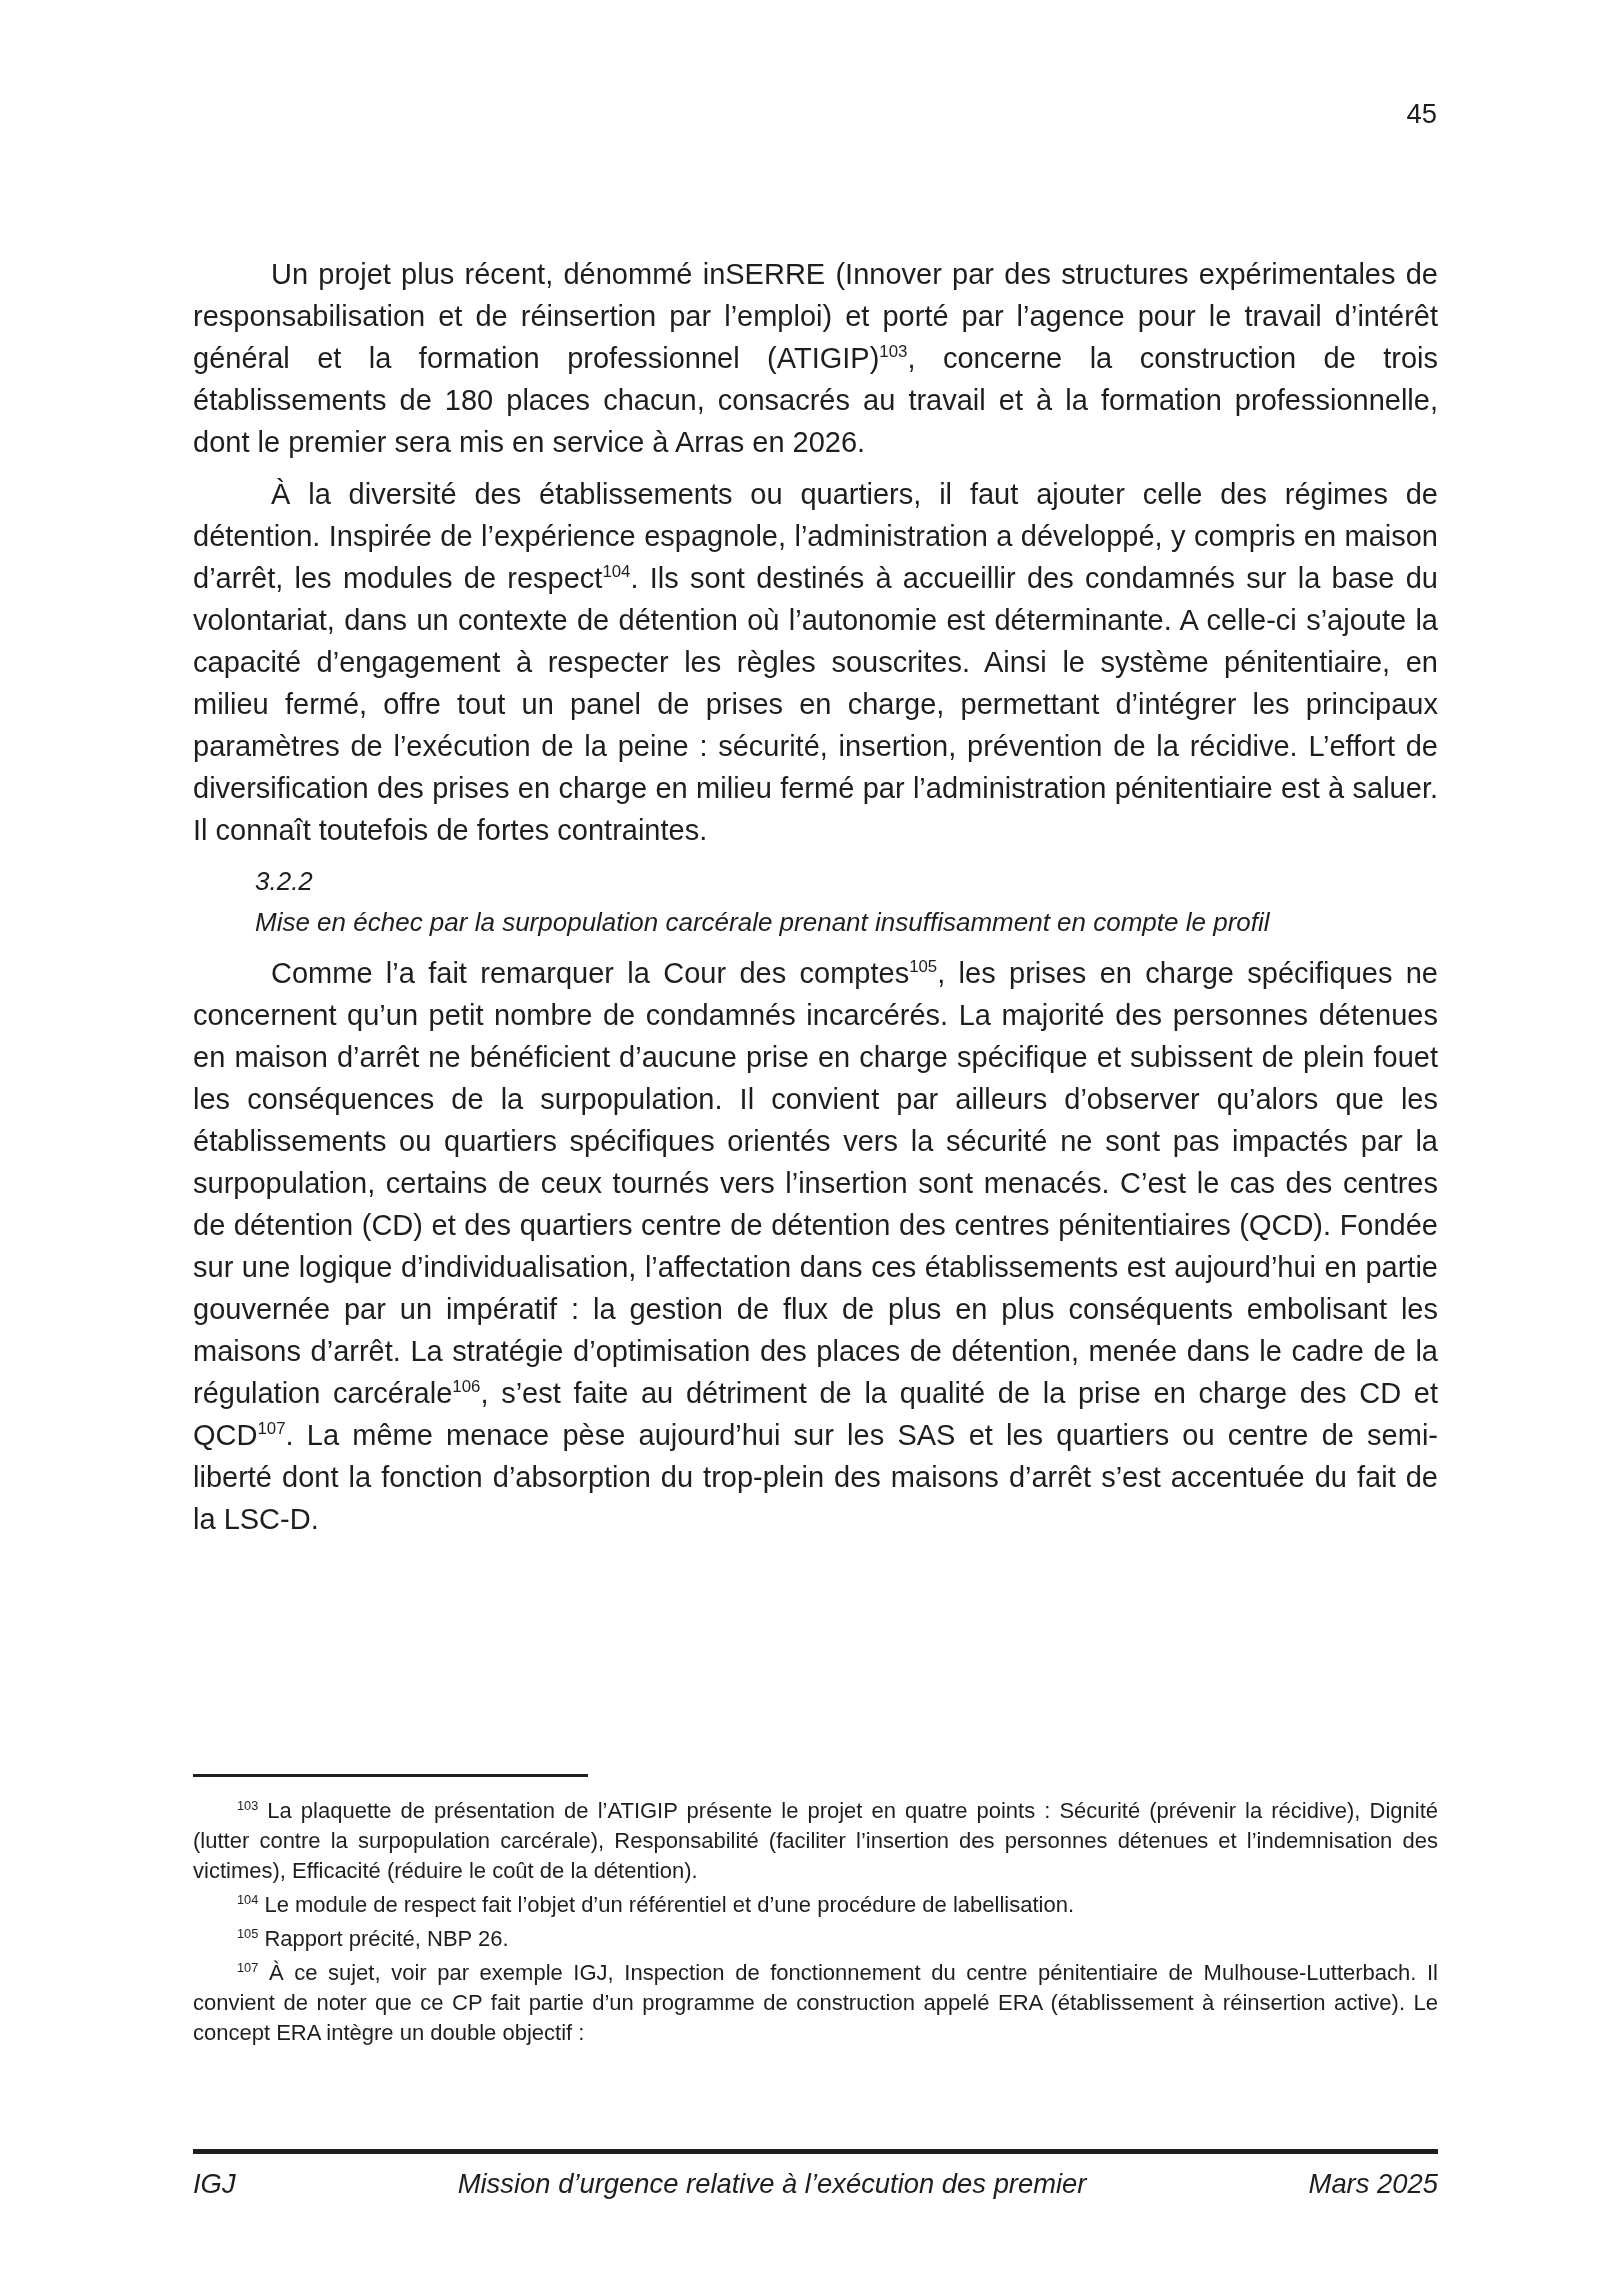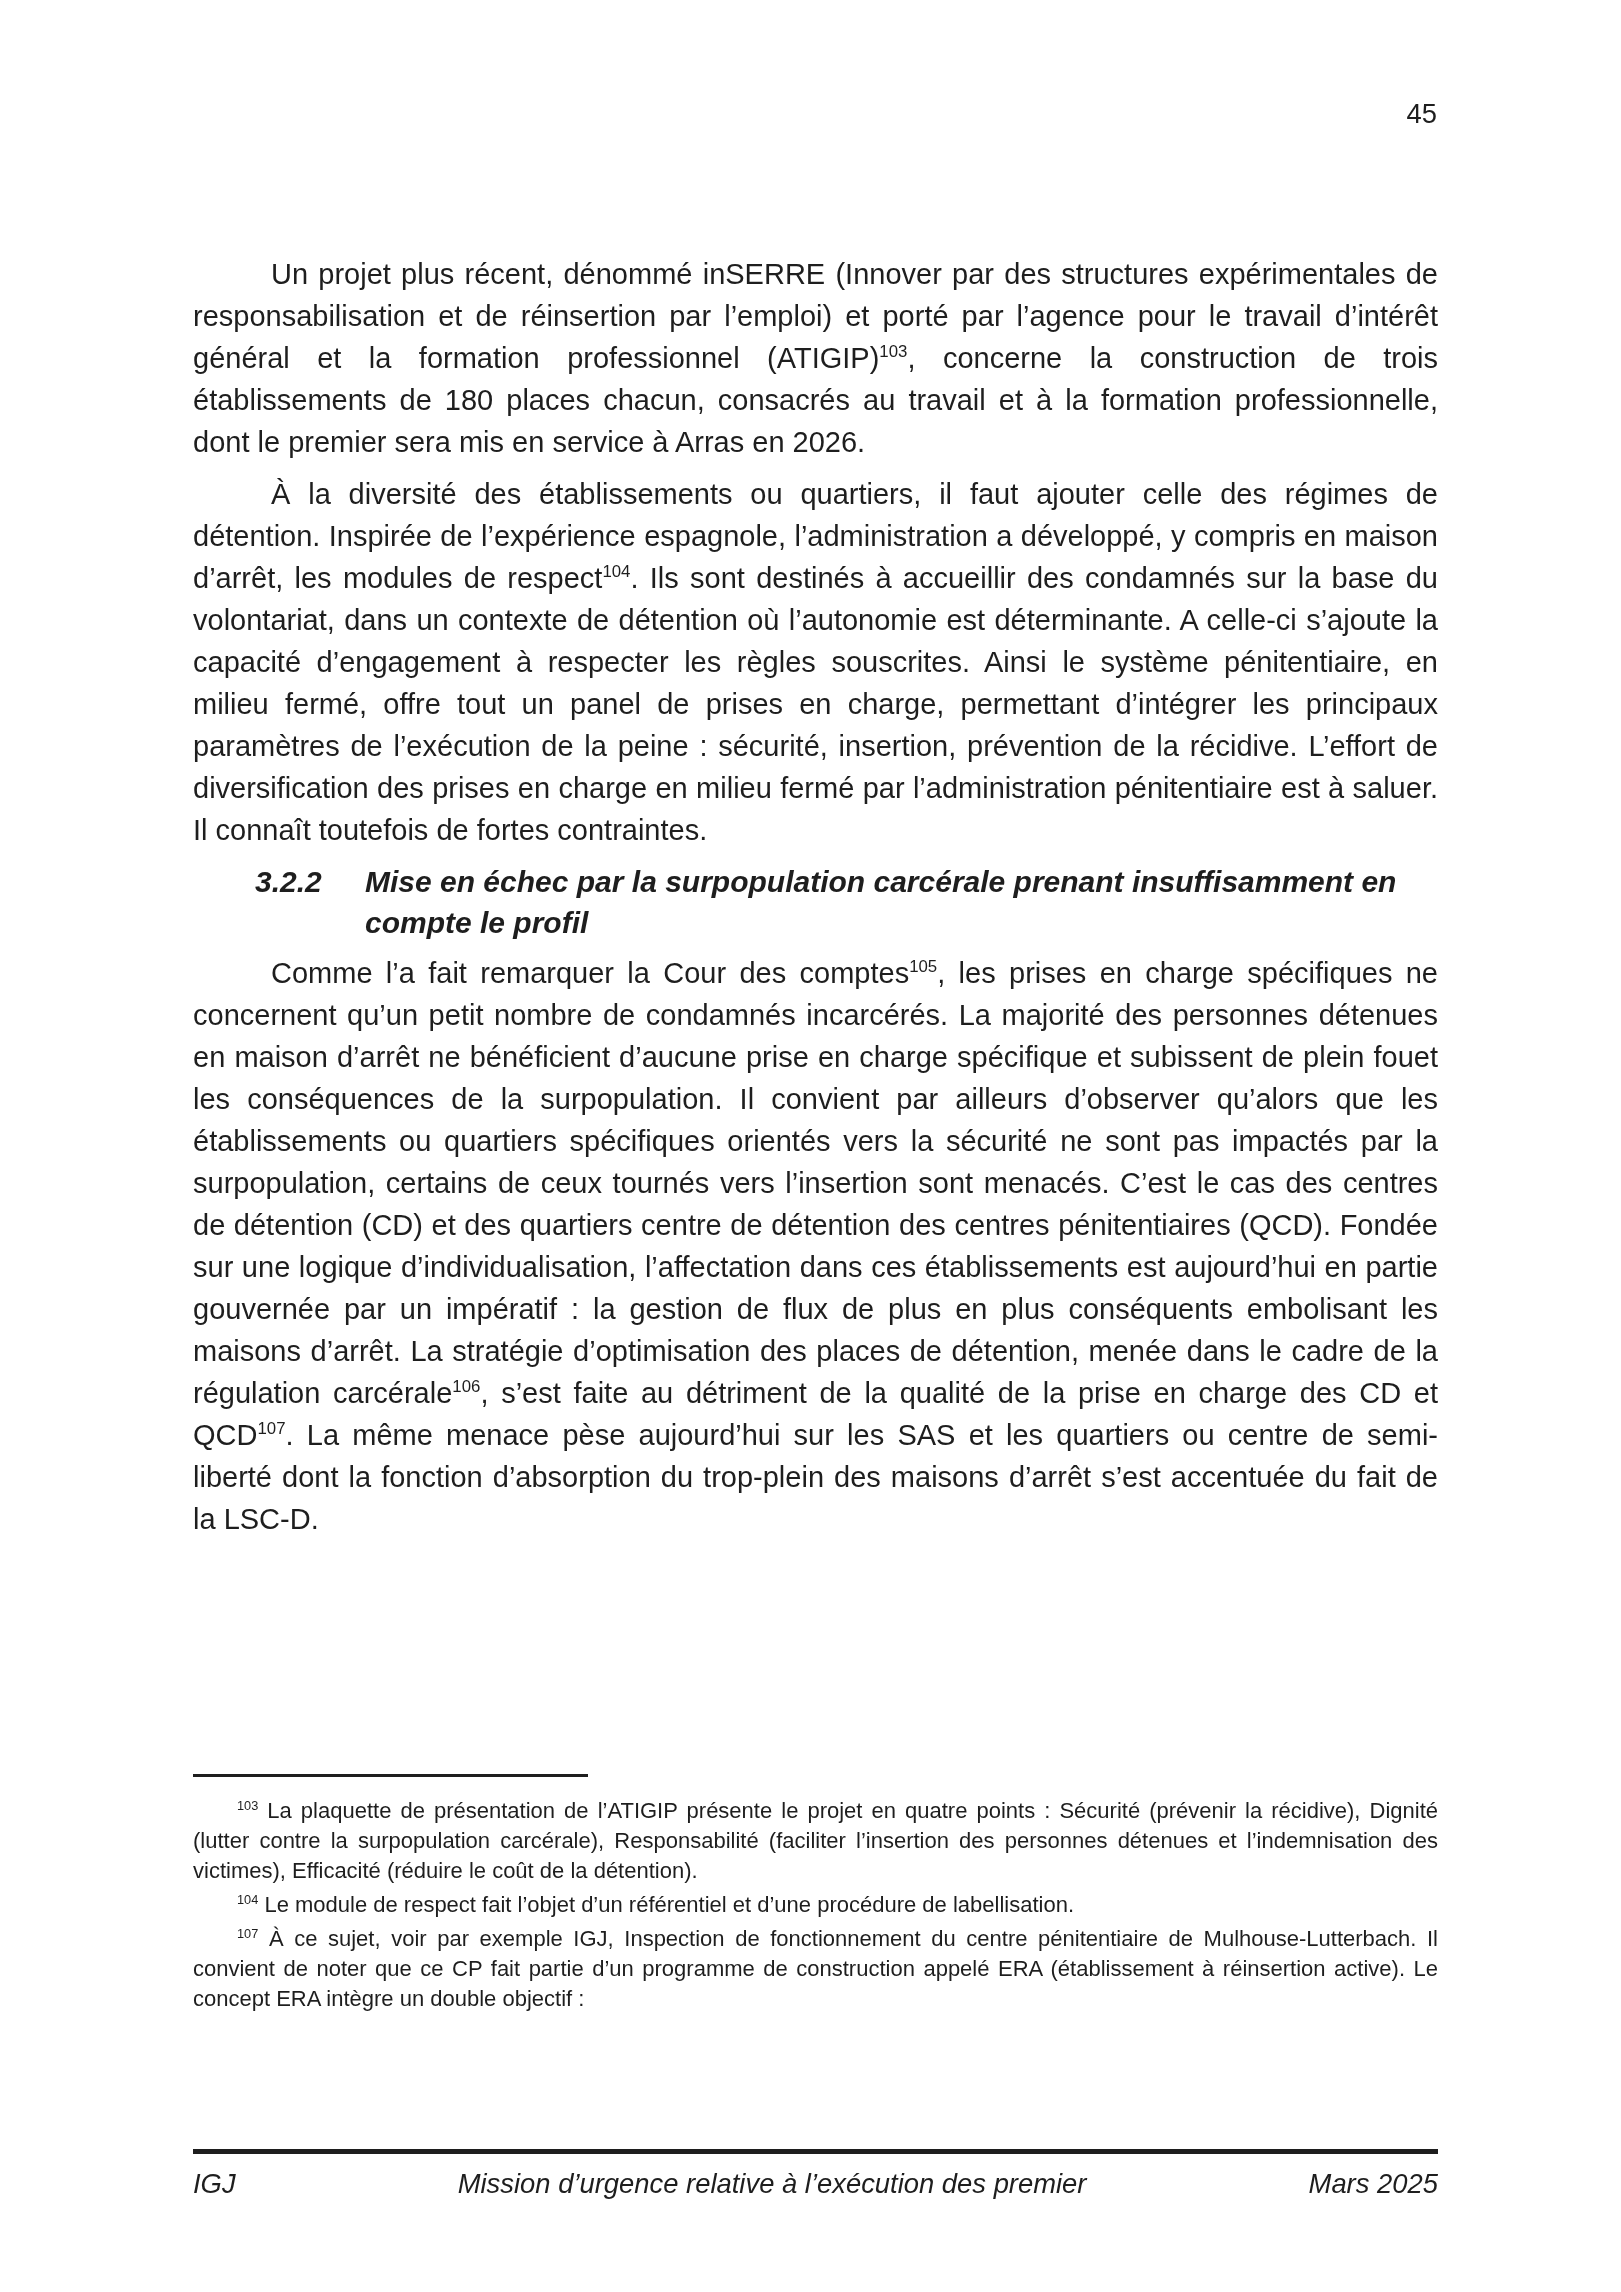--- a/index.html
+++ b/index.html
@@ -3,22 +3,22 @@
 <meta charset="utf-8">
 <style>
   html, body { margin: 0; padding: 0; background: #ffffff; }
   body { width: 1621px; height: 2293px; position: relative; overflow: hidden;
          font-family: "Liberation Sans", "DejaVu Sans", sans-serif; color: #1e1e1e; }
   .page-number { position: absolute; top: 98px; right: 184px; font-size: 27.4px; }
   .body-text { position: absolute; left: 193px; width: 1245px; top: 253px;
                font-size: 29px; line-height: 42px; text-align: justify; }
   .body-text p { margin: 0 0 9.8px 0; text-indent: 78px; }
   .body-text sup, .footnotes sup { font-size: 0.58em; line-height: 0; vertical-align: super; }
-  .section-heading { display: flex; margin: 9.8px 0 9.8px 62px; font-weight: bold; font-style: italic;
-                     font-size: 30px; line-height: 41px; }
+  .section-heading { display: flex; margin: 9.8px 0 9.8px 62px; font-weight: normal; font-style: italic;
+                     font-size: 26px; line-height: 41px; flex-direction: column; }
   .section-heading .num { width: 110px; flex: none; font-style: italic; }
   .section-heading .title { flex: 1; text-align: left; }
   .fn-rule { position: absolute; left: 193px; top: 1774px; width: 395px; height: 2.9px; background: #1e1e1e; }
   .footnotes { position: absolute; left: 193px; width: 1245px; top: 1796px;
                font-size: 22px; line-height: 30px; text-align: justify; }
   .footnotes p { margin: 0 0 3.9px 0; text-indent: 44px; }
   .footer-rule { position: absolute; left: 193px; top: 2149px; width: 1245px; height: 4.9px; background: #1e1e1e; }
   .footer { position: absolute; left: 193px; width: 1245px; top: 2168px; display: flex;
             justify-content: space-between; font-style: italic; font-size: 27.4px; gap: 28px; }
 </style>
@@ -37,20 +37,21 @@
   </div>
 
   <p><span>Comme l’a fait remarquer la Cour des comptes</span><sup>105</sup><span>, les prises en charge spécifiques ne concernent qu’un petit nombre de condamnés incarcérés. La majorité des personnes détenues en maison d’arrêt ne bénéficient d’aucune prise en charge spécifique et subissent de plein fouet les conséquences de la surpopulation. Il convient par ailleurs d’observer qu’alors que les établissements ou quartiers spécifiques orientés vers la sécurité ne sont pas impactés par la surpopulation, certains de ceux tournés vers l’insertion sont menacés. C’est le cas des centres de détention (CD) et des quartiers centre de détention des centres pénitentiaires (QCD). Fondée sur une logique d’individualisation, l’affectation dans ces établissements est aujourd’hui en partie gouvernée par un impératif : la gestion de flux de plus en plus conséquents embolisant les maisons d’arrêt. La stratégie d’optimisation des places de détention, menée dans le cadre de la régulation carcérale</span><sup>106</sup><span>, s’est faite au détriment de la qualité de la prise en charge des CD et QCD</span><sup>107</sup><span>. La même menace pèse aujourd’hui sur les SAS et les quartiers ou centre de semi-liberté dont la fonction d’absorption du trop-plein des maisons d’arrêt s’est accentuée du fait de la LSC-D.</span></p>
 </div>
 
 <div class="fn-rule"></div>
 
 <div class="footnotes">
   <p><sup>103</sup><span> La plaquette de présentation de l’ATIGIP présente le projet en quatre points : Sécurité (prévenir la récidive), Dignité (lutter contre la surpopulation carcérale), Responsabilité (faciliter l’insertion des personnes détenues et l’indemnisation des victimes), Efficacité (réduire le coût de la détention).</span></p>
   <p><sup>104</sup><span> Le module de respect fait l’objet d’un référentiel et d’une procédure de labellisation.</span></p>
+  <p><sup>105</sup><span> Rapport précité, NBP 26.</span></p>
   <p><sup>107</sup><span> À ce sujet, voir par exemple IGJ, Inspection de fonctionnement du centre pénitentiaire de Mulhouse-Lutterbach. Il convient de noter que ce CP fait partie d’un programme de construction appelé ERA (établissement à réinsertion active). Le concept ERA intègre un double objectif :</span></p>
 </div>
 
 <div class="footer-rule"></div>
 <div class="footer">
   <span>IGJ</span>
   <span>Mission d’urgence relative à l’exécution des premier</span>
   <span>Mars 2025</span>
 </div>
 

